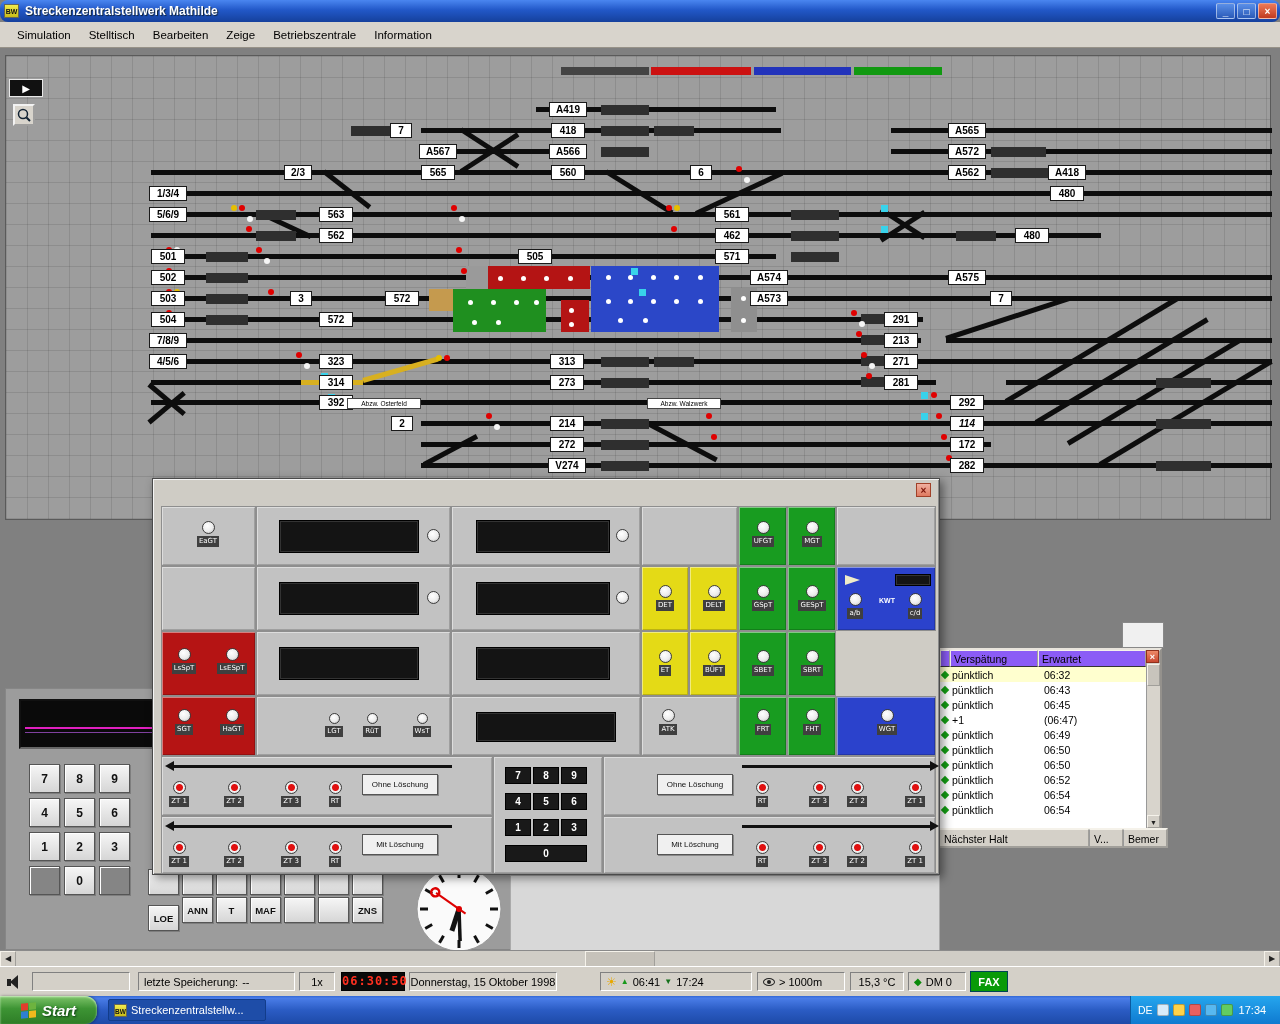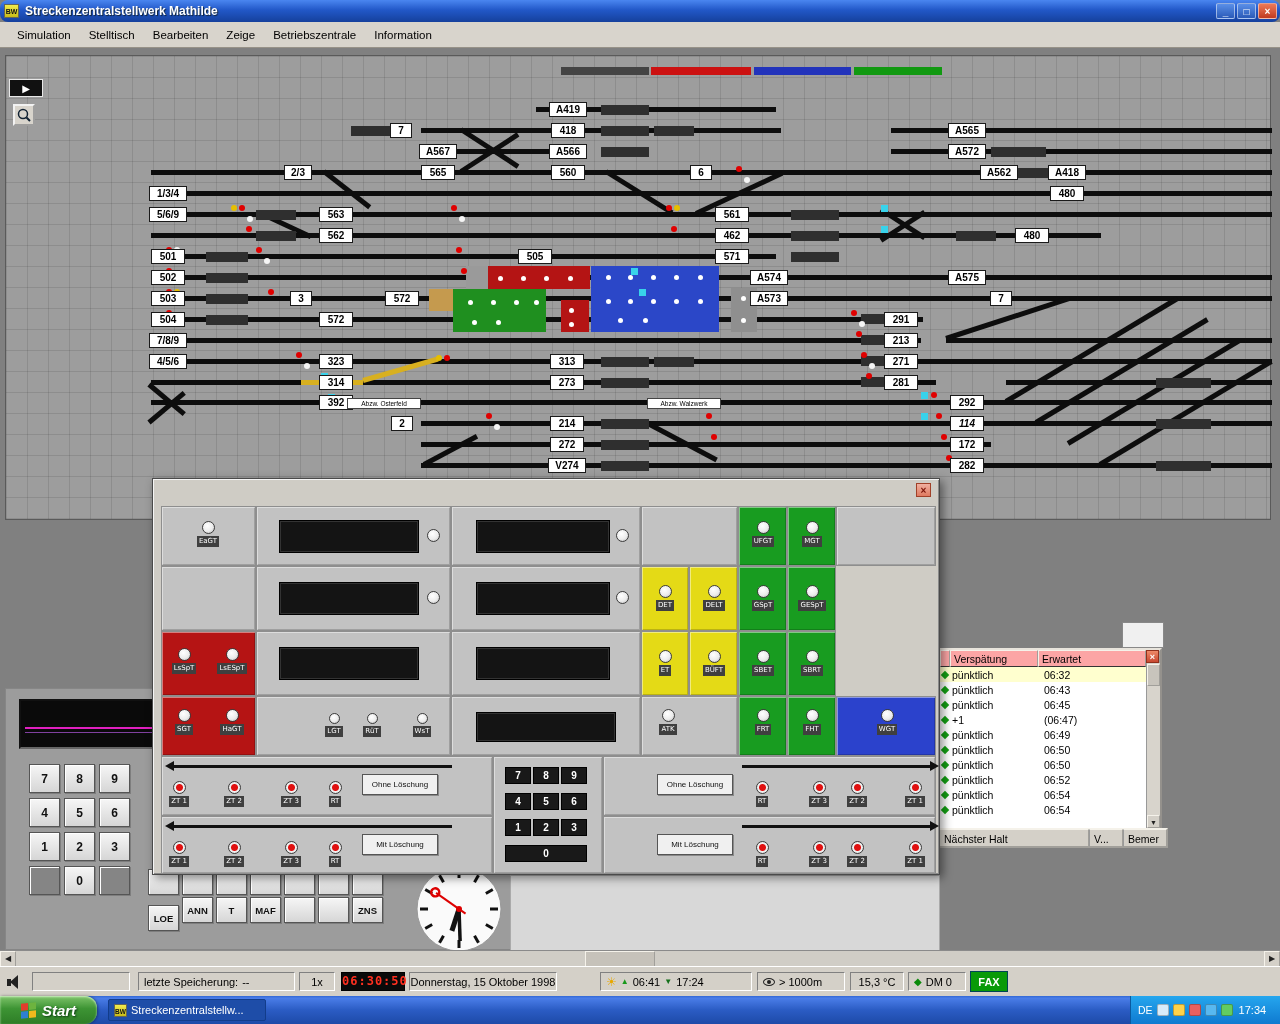--- a/index.html
+++ b/index.html
@@ -64,21 +64,21 @@
   .clock{position:absolute;left:409px;top:176px;}
 
   .panel-under{position:absolute;left:510px;top:875px;width:430px;height:77px;background:#d8d8d8;
     border:1px solid #aaa;z-index:3;}
   .ghost-win{position:absolute;left:1122px;top:622px;width:42px;height:26px;background:#f0f0f0;
     border:1px solid #888;z-index:4;}
 
   
   .sched{position:absolute;left:938px;top:648px;width:224px;height:182px;background:#fff;
     border:2px outset #e8e4dc;z-index:5;font-size:10.5px;color:#000;}
-  .sched-head{position:absolute;left:0;top:0;right:14px;height:17px;display:flex;background:#fca5a5;}
+  .sched-head{position:absolute;left:0;top:0;right:14px;height:17px;display:flex;background:#8b5cf6;}
   .sched-head>div{border:1px outset #f5f2ea;border-bottom-color:#888;padding:2px 3px 0 3px;white-space:nowrap;overflow:hidden;}
   .sh-ic{width:10px;}
   .sh.c1{width:88px;}
   .sh.c2{flex:1;}
   .sched-body{position:absolute;left:0;top:17px;right:14px;bottom:0;overflow:hidden;}
   .sched-row{height:15px;display:flex;align-items:center;}
   .sched-row.hl{background:#ffffcf;}
   .sched-ic{width:9px;display:flex;justify-content:center;}
   .sched-ic::after{content:"";width:6px;height:6px;background:#14a014;transform:rotate(45deg);}
   .sched-status{width:95px;padding-left:3px;white-space:nowrap;overflow:hidden;}
@@ -386,21 +386,21 @@
         <div class="dg-label" style="left: 545px; top: 67px; width: 34px;">418</div>
         <div class="dg-label" style="left: 384px; top: 67px; width: 22px;">7</div>
         <div class="dg-label" style="left: 942px; top: 67px; width: 38px;">A565</div>
         <div class="dg-label" style="left: 543px; top: 88px; width: 38px;">A566</div>
         <div class="dg-label" style="left: 413px; top: 88px; width: 38px;">A567</div>
         <div class="dg-label" style="left: 942px; top: 88px; width: 38px;">A572</div>
         <div class="dg-label" style="left: 278px; top: 109px; width: 28px;">2/3</div>
         <div class="dg-label" style="left: 415px; top: 109px; width: 34px;">565</div>
         <div class="dg-label" style="left: 545px; top: 109px; width: 34px;">560</div>
         <div class="dg-label" style="left: 684px; top: 109px; width: 22px;">6</div>
-        <div class="dg-label" style="left: 942px; top: 109px; width: 38px; margin-left: 32px;">A562</div>
+        <div class="dg-label" style="left: 942px; top: 109px; width: 38px;">A562</div>
         <div class="dg-label" style="left: 1042px; top: 109px; width: 38px;">A418</div>
         <div class="dg-label" style="left: 143px; top: 130px; width: 38px;">1/3/4</div>
         <div class="dg-label" style="left: 1044px; top: 130px; width: 34px;">480</div>
         <div class="dg-label" style="left: 143px; top: 151px; width: 38px;">5/6/9</div>
         <div class="dg-label" style="left: 313px; top: 151px; width: 34px;">563</div>
         <div class="dg-label" style="left: 709px; top: 151px; width: 34px;">561</div>
         <div class="dg-label" style="left: 313px; top: 172px; width: 34px;">562</div>
         <div class="dg-label" style="left: 709px; top: 172px; width: 34px;">462</div>
         <div class="dg-label" style="left: 1009px; top: 172px; width: 34px;">480</div>
         <div class="dg-label" style="left: 145px; top: 193px; width: 34px;">501</div>
@@ -648,20 +648,33 @@
             <div class="sp-lamp"></div>
             <div class="sp-chip">GSpT</div>
           </div>
         </div>
         <div class="sp-cell bg-grn" style="left: 634px; top: 87px; width: 49px; height: 65px;">
           <div class="sp-lw" style="left: 7px; top: 18px;">
             <div class="sp-lamp"></div>
             <div class="sp-chip">GESpT</div>
           </div>
         </div>
+        <div class="sp-cell bg-blu" style="left: 683px; top: 87px; width: 100px; height: 65px;">
+          <div class="sp-pen" style="left: 8px; top: 8px;"></div>
+          <div class="sp-disp" style="left: 58px; top: 7px; width: 36px; height: 12px;"></div>
+          <div class="sp-txt" style="left: 30px; top: 30px; width: 40px;">KWT</div>
+          <div class="sp-lw" style="left: 1px; top: 26px;">
+            <div class="sp-lamp"></div>
+            <div class="sp-chip">a/b</div>
+          </div>
+          <div class="sp-lw" style="left: 61px; top: 26px;">
+            <div class="sp-lamp"></div>
+            <div class="sp-chip">c/d</div>
+          </div>
+        </div>
         <div class="sp-cell bg-red" style="left: 8px; top: 152px; width: 95px; height: 65px;">
           <div class="sp-lw" style="left: 5px; top: 16px;">
             <div class="sp-lamp"></div>
             <div class="sp-chip">LsSpT</div>
           </div>
           <div class="sp-lw" style="left: 53px; top: 16px;">
             <div class="sp-lamp"></div>
             <div class="sp-chip">LsESpT</div>
           </div>
         </div>

